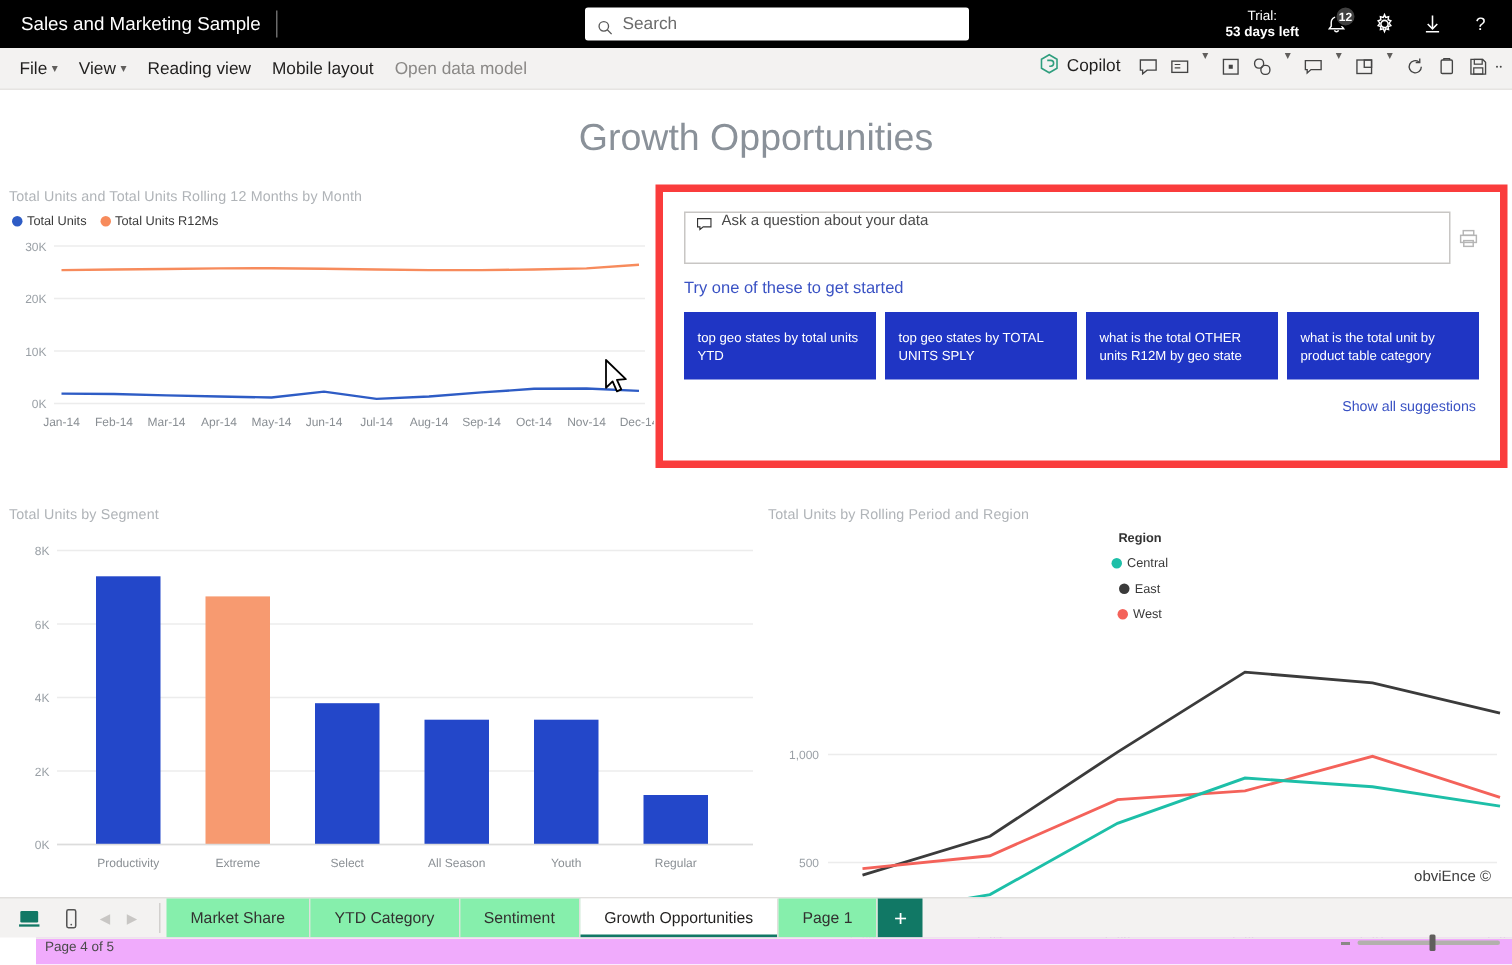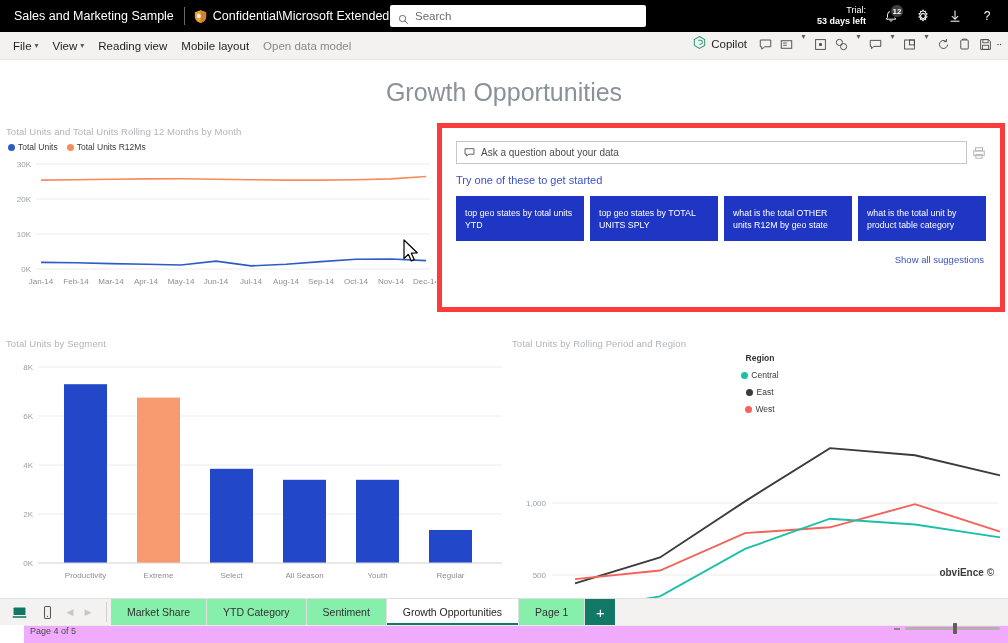--- a/index.html
+++ b/index.html
@@ -29,21 +29,21 @@
     padding: 0 8px; gap: 6px; cursor: text;
   }
   .search-box .sicon { width: 11px; height: 11px; flex: none; }
   .search-box input {
     border: none; outline: none; font-size: 11.5px; color: #666;
     font-family: "Liberation Sans", sans-serif; width: 100%; background: transparent;
   }
   .search-box input::placeholder { color: #6b6b6b; }
 
   .tb-right { position: absolute; right: 6px; top: 0; height: 32px; display: flex; align-items: center; gap: 2px; }
-  .trial { font-size: 9px; line-height: 11px; color: #fff; text-align: right; padding: 0 8px; white-space: nowrap; }
+  .trial { font-size: 9px; line-height: 11px; color: #fff; text-align: center; padding: 0 8px; white-space: nowrap; }
   .tb-ico { width: 30px; height: 30px; display: flex; align-items: center; justify-content: center; position: relative; cursor: pointer; }
   .badge {
     position: absolute; top: 3px; right: 2px; width: 14px; height: 14px; border-radius: 50%;
     background: #404040; color: #fff; font-size: 8px; display: flex; align-items: center;
     justify-content: center; font-weight: bold; border: 1.5px solid #000;
   }
 
   
   .menubar {
     height: 28px; background: #f3f2f1; border-bottom: 1px solid #e6e4e2;
@@ -81,22 +81,22 @@
   .dot { width: 7px; height: 7px; border-radius: 50%; flex: none; }
 
   
   .qa-panel {
     position: absolute; left: 437px; top: 62px; width: 568px; height: 189px;
     border: 5px solid #fa3c3c; background: #ffffff;
   }
   .qa-inner { position: absolute; inset: 0; padding: 13px 14px 0 14px; }
   .qa-row { display: flex; align-items: center; gap: 5px; }
   .qa-input {
-    flex: 1; height: 23px; border: 1px solid #c8c6c4; background: #fff;
-    display: flex; align-items: center; gap: 6px; padding: 0 7px; cursor: text;
+    flex: 1; height: 35px; border: 1px solid #c8c6c4; background: #fff;
+    display: flex; align-items: flex-start; gap: 6px; padding: 0 7px; cursor: text;
   }
   .qa-input input {
     border: none; outline: none; font-size: 10px; color: #323130; background: transparent;
     font-family: "Liberation Sans", sans-serif; width: 100%;
   }
   .qa-input input::placeholder { color: #4a4a4a; }
   .qa-sideico { width: 14px; height: 14px; flex: none; cursor: pointer; }
   .qa-try { font-size: 11px; color: #3a52c4; margin-top: 10px; }
   .qa-sugg { display: flex; gap: 6px; margin-top: 10px; }
   .sugg-btn {
@@ -108,21 +108,21 @@
     margin-top: 13px; text-align: right; font-size: 9.5px; color: #3a52c4; cursor: pointer; padding-right: 2px;
   }
 
   
   .viz-bar { position: absolute; left: 6px; top: 277px; width: 500px; height: 252px; }
   
   .viz-line2 { position: absolute; left: 512px; top: 277px; width: 492px; height: 252px; }
   .region-legend { display: flex; align-items: center; gap: 7px; margin-top: 4px; margin-left: 4px; flex-direction: column; }
   .region-lbl { font-size: 8.5px; color: #333; font-weight: bold; }
   .watermark {
-    position: absolute; right: 14px; bottom: 20px; font-size: 10px; color: #3c3c3c; font-weight: bold;
+    position: absolute; right: 14px; bottom: 8px; font-size: 10px; color: #3c3c3c; font-weight: normal;
   }
 
   
   .cursor { position: absolute; left: 403px; top: 178px; pointer-events: none; }
 
   
   .bottombar {
     position: absolute; left: 0; top: 598px; width: 1008px; height: 27px;
     background: #f3f2f1; border-top: 1px solid #e1dfdd; display: flex; align-items: stretch;
   }
@@ -153,31 +153,20 @@
   .zdash { width: 6px; height: 2px; background: #8a8886; }
   .ztrack { width: 95px; height: 3px; background: #b3b0ad; position: relative; border-radius: 2px; cursor: pointer; }
   .zthumb { position: absolute; left: 48px; top: -4px; width: 4px; height: 11px; background: #605e5c; border-radius: 1px; }
 </style>
 </head>
 <body>
 
 <div class="topbar">
   <span class="tb-title">Sales and Marketing Sample</span>
   <span class="tb-sep"></span>
-  <span class="sens-wrap">
-    <span class="sens-icon">
-      <svg width="15" height="15" viewBox="0 0 16 16">
-        <path d="M8 1.2 L14 3.4 V8.2 C14 11.4 11.4 13.9 8 14.8 C4.6 13.9 2 11.4 2 8.2 V3.4 Z" fill="#e8a33d"></path>
-        <path d="M8 1.2 L14 3.4 V8.2 C14 11.4 11.4 13.9 8 14.8 Z" fill="#d4802a"></path>
-        <circle cx="6.3" cy="7.4" r="2.1" fill="#ffffff"></circle>
-      </svg>
-    </span>
-    <span class="sens-text">Confidential\Microsoft Extended</span>
-    <span class="chev">⌄</span>
-  </span>
 
   <div class="search-box">
     <span class="sicon">
       <svg width="11" height="11" viewBox="0 0 16 16">
           <circle cx="6.6" cy="6.6" r="4.6" fill="none" stroke="#5a5a5a" stroke-width="1.3"></circle>
           <line x1="10" y1="10" x2="14.2" y2="14.2" stroke="#5a5a5a" stroke-width="1.3"></line>
         </svg>
     </span>
     <input type="text" placeholder="Search" style="">
   </div>

